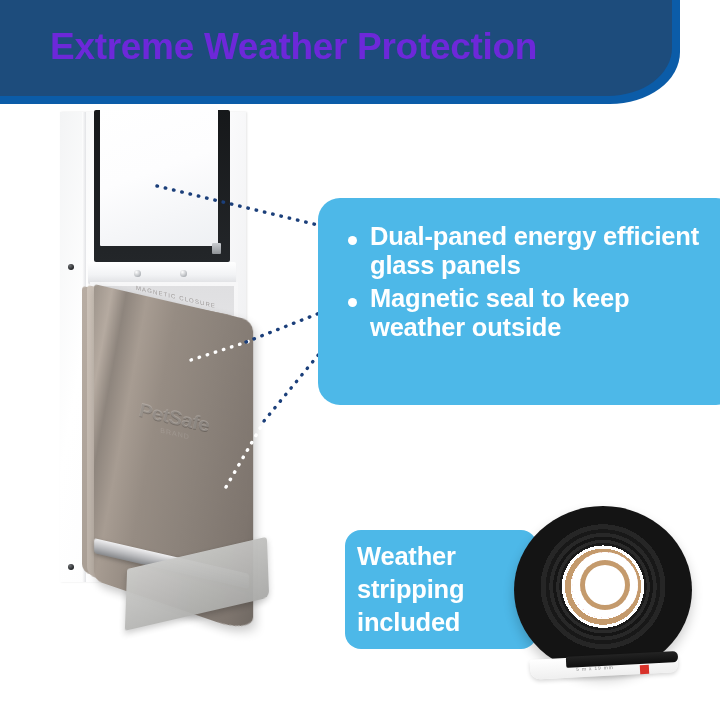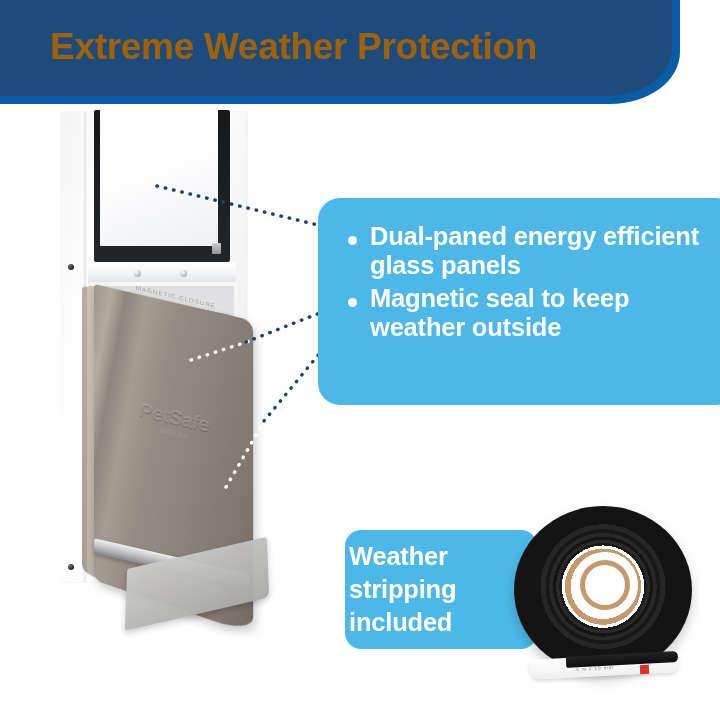--- a/index.html
+++ b/index.html
@@ -32,21 +32,21 @@
   #header-navy-band {
     position: absolute;
     left: -20px; top: 0;
     width: 692px; height: 96px;
     background: #1d4c7c;
     border-bottom-right-radius: 64px 48px;
   }
   #header-title {
     position: absolute;
     left: 50px; top: 26px;
-    color: #a16207;
+    color: #6d28d9;
     font-size: 37px;
     font-weight: bold;
     letter-spacing: -0.3px;
     white-space: nowrap;
   }
 
   
   #product-pet-door {
     position: absolute;
     left: 46px; top: 112px;
@@ -288,21 +288,21 @@
   
   #weather-strip-callout {
     position: absolute;
     left: 345px; top: 530px;
     width: 192px; height: 119px;
     background: #4db8e8;
     border-radius: 16px;
   }
   #weather-strip-text {
     position: absolute;
-    left: 4px; top: 10px;
+    left: 12px; top: 10px;
     color: #ffffff;
     font-size: 25.5px;
     font-weight: bold;
     line-height: 33px;
     letter-spacing: -0.2px;
   }
 
   
   #foam-tape-roll {
     position: absolute;

